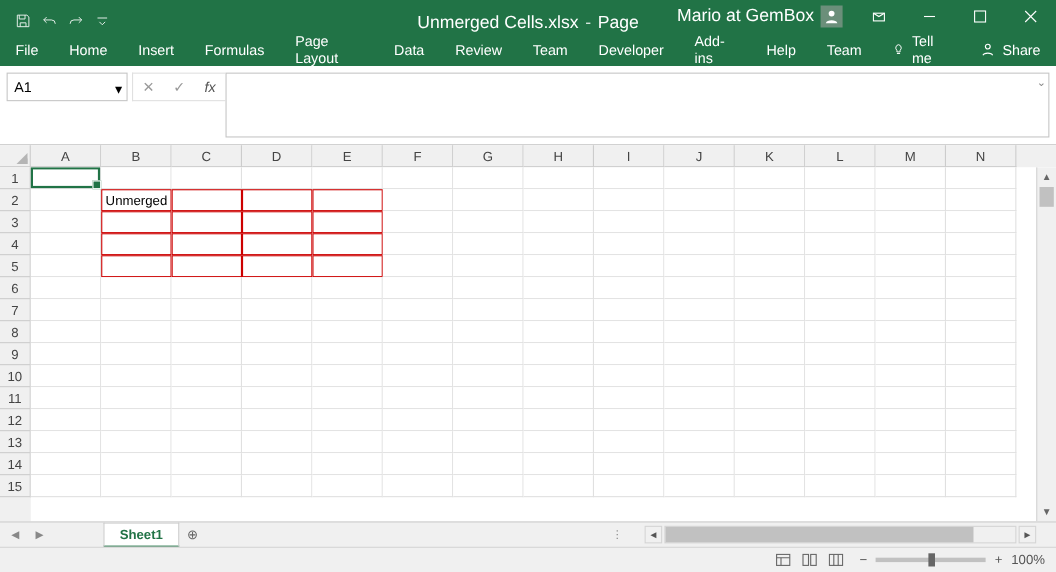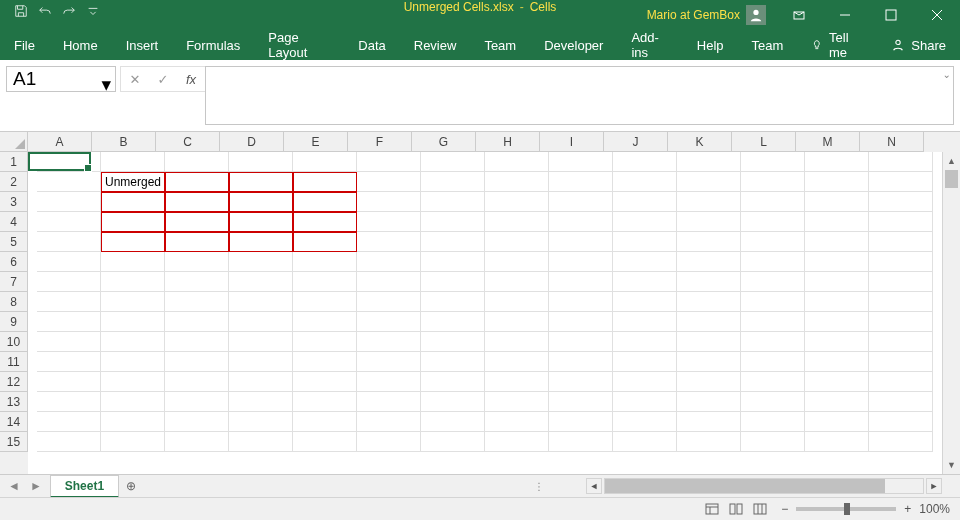--- a/index.html
+++ b/index.html
@@ -1,19 +1,19 @@
 <!DOCTYPE html>
 <html><head>
 <meta charset="utf-8">
 <style>
   * { box-sizing: border-box; margin: 0; padding: 0; font-family: "Segoe UI", Arial, sans-serif; }
   body { width: 960px; height: 520px; overflow: hidden; background: #fff; position: relative; }
 
   
-  .titlebar { height: 30px; background: #217346; color: #fde047; display: flex; align-items: flex-start; font-size: 12px; position: relative; }
+  .titlebar { height: 30px; background: #217346; color: #ffffff; display: flex; align-items: flex-end; font-size: 16px; position: relative; }
   .titlebar .qat { display: flex; align-items: center; gap: 2px; padding-left: 10px; }
   .titlebar .qat .ic { width: 22px; height: 22px; display:flex; align-items:center; justify-content:center; opacity: .9; }
   .titlebar .qat .ic svg { width:14px; height:14px; }
   .titlebar .doc { position:absolute; left:50%; transform:translateX(-50%); display:flex; gap:4px; }
   .titlebar .doc .dash { opacity:.8; margin:0 2px;}
   .titlebar .right { margin-left:auto; display:flex; align-items:center; height:100%; }
   .titlebar .user { display:flex; align-items:center; gap:6px; padding:0 10px; }
   .titlebar .avatar { width:20px; height:20px; background:#6b8f7a; display:flex; align-items:center; justify-content:center; }
   .titlebar .wbtn { width:46px; height:30px; display:flex; align-items:center; justify-content:center; }
   .titlebar .wbtn svg { width:12px; height:12px; stroke:#fff; stroke-width:1; fill:none; }
@@ -21,52 +21,52 @@
   
   .ribbon { height: 30px; background: #217346; color:#fff; display:flex; align-items:center; font-size:13px; }
   .ribbon .tab { padding: 0 14px; height:100%; display:flex; align-items:center; cursor:default; }
   .ribbon .spacer { flex:1; }
   .ribbon .tell, .ribbon .share { display:flex; align-items:center; gap:6px; padding:0 14px; }
   .ribbon svg { width:14px; height:14px; stroke:#fff; fill:none; stroke-width:1.2; }
 
   
   .frow { height: 72px; border-bottom:1px solid #ccc; display:flex; }
   .namebox-wrap { display:flex; flex-direction:column; }
-  .namebox { width:110px; height:26px; margin:6px 4px 0 6px; border:1px solid #c6c6c6; display:flex; align-items:center; padding:0 6px; font-size:19px; background:#fff; position:relative; }
+  .namebox { width:110px; height:26px; margin:6px 4px 0 6px; border:1px solid #c6c6c6; display:flex; align-items:center; padding:0 6px; font-size:13px; background:#fff; position:relative; }
   .namebox .dd { position:absolute; right:4px; top:6px; }
   .fx-group { display:flex; align-items:flex-start; padding-top:6px; }
   .fx-btns { display:flex; align-items:center; height:26px; border:1px solid #e0e0e0; border-right:none; }
   .fx-btns .b { width:28px; height:24px; display:flex; align-items:center; justify-content:center; color:#999; font-size:13px; }
   .fx-btns .b.fx { font-style:italic; color:#555; }
   .fbar { flex:1; margin:6px 6px 6px 0; border:1px solid #c6c6c6; background:#fff; position:relative; }
   .fbar .exp { position:absolute; right:2px; top:2px; color:#888; font-size:10px; }
 
   
   .gridwrap { position:absolute; top:132px; left:0; right:0; bottom:46px; display:flex; flex-direction:column; }
   .colhdrs { display:flex; height:20px; background:#f0f0f0; }
   .corner { width:28px; border-right:1px solid #ccc; border-bottom:1px solid #ccc; background:#f0f0f0; position:relative; }
   .corner::after { content:""; position:absolute; right:2px; bottom:2px; border:5px solid transparent; border-right-color:#b5b5b5; border-bottom-color:#b5b5b5; }
   .colhdr { width:64px; border-right:1px solid #ccc; border-bottom:1px solid #ccc; display:flex; align-items:center; justify-content:center; font-size:12px; color:#444; background:#f0f0f0; }
   .gridbody { flex:1; display:flex; overflow:hidden; position:relative; }
   .rowhdrs { width:28px; background:#f0f0f0; }
   .rowhdr { height:20px; border-right:1px solid #ccc; border-bottom:1px solid #ccc; display:flex; align-items:center; justify-content:center; font-size:12px; color:#444; }
   .cells { position:relative; flex:1; }
-  .row { display:flex; height:20px;justify-content:center; }
+  .row { display:flex; height:20px; }
   .cell { width:64px; height:20px; border-right:1px solid #e0e0e0; border-bottom:1px solid #e0e0e0; font-size:12px; padding:2px 3px; background:#fff; }
   .selection { position:absolute; border:2px solid #217346; pointer-events:none; }
   .selection::after { content:""; position:absolute; right:-3px; bottom:-3px; width:6px; height:6px; background:#217346; border:1px solid #fff; }
   .redcell { border:1px solid #cc0000 !important; }
   .vscroll { width:18px; background:#f0f0f0; border-left:1px solid #d4d4d4; position:relative; }
   .vscroll .arrow { height:18px; display:flex; align-items:center; justify-content:center; color:#666; font-size:9px; }
   .vscroll .thumb { position:absolute; top:18px; left:2px; right:2px; height:18px; background:#c1c1c1; }
 
   
   .sheetbar { position:absolute; bottom:23px; left:0; right:0; height:23px; background:#f0f0f0; border-top:1px solid #ccc; display:flex; align-items:center; font-size:12px; }
   .sheetbar .nav { display:flex; padding:0 8px; gap:10px; color:#888; }
-  .sheetbar .tabitem { padding:3px 14px; background:#fff; border:1px solid #ccc; border-bottom:2px solid #217346; color:#217346; font-weight:600; }
+  .sheetbar .tabitem { padding:3px 14px; background:#fff; border:1px solid #ccc; border-bottom:2px solid #217346; color:#217346; font-weight:600;margin-left:44px; }
   .sheetbar .add { width:24px; text-align:center; color:#666; }
   .sheetbar .hscroll { flex:1; display:flex; align-items:center; justify-content:flex-end; padding-right:18px; gap:0; }
   .sheetbar .hscroll .track { width:320px; height:16px; background:#f0f0f0; border:1px solid #d4d4d4; position:relative; margin:0 2px; }
   .sheetbar .hscroll .track .th { position:absolute; left:0; top:0; bottom:0; width:280px; background:#c1c1c1; }
   .sheetbar .hscroll .ar { width:16px; height:16px; border:1px solid #d4d4d4; display:flex; align-items:center; justify-content:center; font-size:9px; color:#555; background:#f0f0f0;}
   .sheetbar .divider { color:#888; margin-right:6px; font-size:10px; letter-spacing:1px;}
 
   
   .status { position:absolute; bottom:0; left:0; right:0; height:23px; background:#f0f0f0; border-top:1px solid #d4d4d4; display:flex; align-items:center; justify-content:flex-end; padding:0 10px; font-size:12px; color:#555; gap:10px; }
   .status .views { display:flex; gap:2px; }
@@ -97,21 +97,21 @@
       </span>
     <span class="ic">
         <svg viewBox="0 0 16 16">
           <path d="M3 5h10 M5 9l3 3 3-3" fill="none" stroke="#fff" stroke-width="1"></path>
         </svg>
       </span>
   </div>
   <div class="doc">
     <span>Unmerged Cells.xlsx</span>
     <span class="dash">-</span>
-    <span>Cells</span>
+    <span>Page</span>
   </div>
   <div class="right">
     <div class="user">
       <span>Mario at GemBox</span>
       <span class="avatar">
           <svg width="14" height="14" viewBox="0 0 16 16">
             <circle cx="8" cy="5" r="3" fill="#fff"></circle>
             <path d="M2 15c1-4 11-4 12 0" fill="#fff"></path>
           </svg>
         </span>

